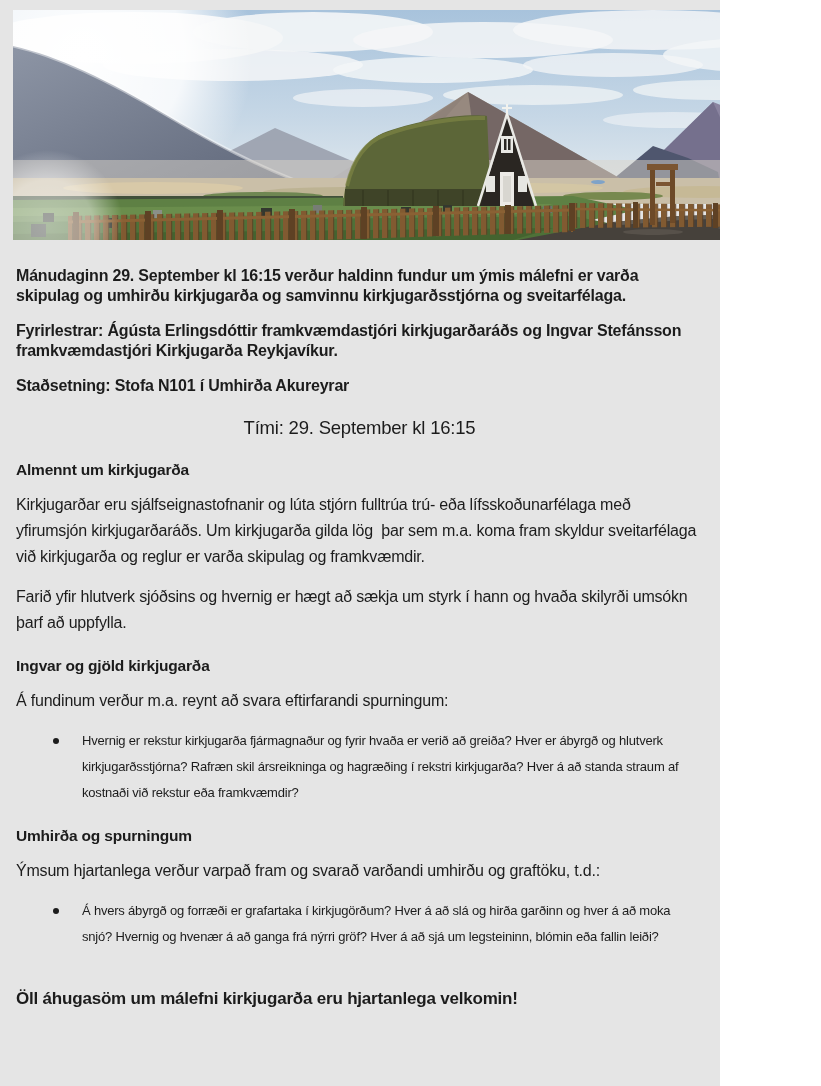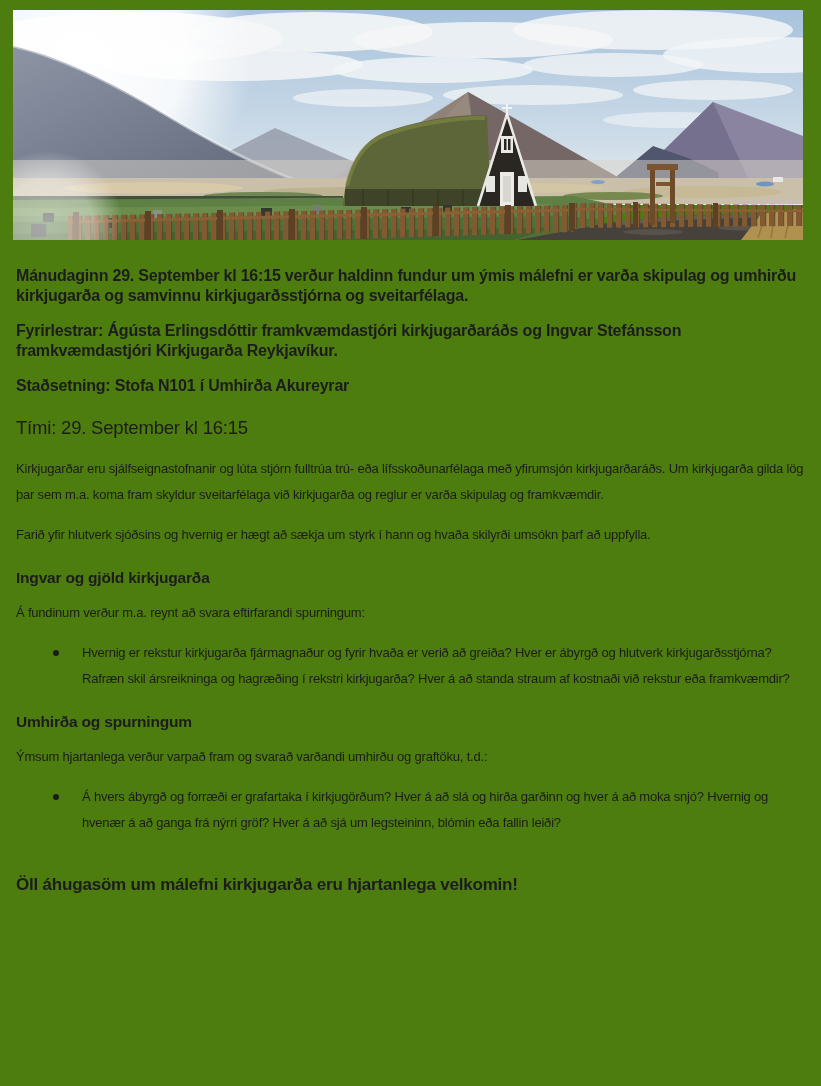--- a/index.html
+++ b/index.html
@@ -1,26 +1,26 @@
 <!DOCTYPE html>
 <html><head>
 <meta charset="utf-8">
 <style>
   html,body{margin:0;padding:0;background:#ffffff;}
   .page{
-    width:821px;height:1086px;margin:0;background:#4d7c0f;
+    width:720px;height:1086px;margin:0;background:#e5e5e5;
     font-family:"Liberation Sans", sans-serif;color:#1c1c1c;
     box-sizing:border-box;padding:0 17px 0 16px;overflow:hidden;
   }
   .photo{margin:0 0 26px -3px;padding:0;width:790px;height:230px;padding-top:10px;}
   .photo svg{display:block;width:790px;height:230px;}
   .lead{font-size:16px;line-height:20px;font-weight:700;letter-spacing:-0.2px;margin:0 0 15px 0;}
-  .time{font-size:18.5px;line-height:24px;font-weight:400;letter-spacing:-0.2px;margin:20px 0 16px 0;}
+  .time{font-size:18.5px;line-height:24px;font-weight:400;letter-spacing:-0.2px;margin:20px 0 16px 0;text-align:center;}
   .sec-h{font-size:15.5px;line-height:20px;font-weight:700;letter-spacing:-0.2px;margin:20px 0 12px 0;}
-  .body{font-size:13px;line-height:26px;font-weight:400;letter-spacing:-0.2px;margin:0 0 14px 0;white-space:pre-wrap;}
+  .body{font-size:16px;line-height:26px;font-weight:400;letter-spacing:-0.2px;margin:0 0 14px 0;white-space:pre-wrap;}
   ul.bullets{list-style:none;margin:4px 0 14px 0;padding:0;}
   ul.bullets li{
     position:relative;font-size:13px;line-height:26px;letter-spacing:-0.2px;
     padding-left:66px;margin:0;
   }
   ul.bullets li::before{
     content:"";position:absolute;left:37px;top:10px;width:6px;height:6px;border-radius:50%;background:#1c1c1c;
   }
   .closing{font-size:17px;line-height:22px;font-weight:700;letter-spacing:-0.2px;margin:38px 0 0 0;}
 </style>
@@ -195,20 +195,21 @@
   </figure>
 
   <p class="lead">Mánudaginn 29. September kl 16:15 verður haldinn fundur um ýmis málefni er varða skipulag og umhirðu kirkjugarða og samvinnu kirkjugarðsstjórna og sveitarfélaga.</p>
 
   <p class="lead">Fyrirlestrar: Ágústa Erlingsdóttir framkvæmdastjóri kirkjugarðaráðs og Ingvar Stefánsson framkvæmdastjóri Kirkjugarða Reykjavíkur.</p>
 
   <p class="lead">Staðsetning: Stofa N101 í Umhirða Akureyrar</p>
 
   <p class="time">Tími: 29. September kl 16:15</p>
 
+  <h3 class="sec-h">Almennt um kirkjugarða</h3>
   <p class="body">Kirkjugarðar eru sjálfseignastofnanir og lúta stjórn fulltrúa trú- eða lífsskoðunarfélaga með yfirumsjón kirkjugarðaráðs. Um kirkjugarða gilda lög  þar sem m.a. koma fram skyldur sveitarfélaga við kirkjugarða og reglur er varða skipulag og framkvæmdir.</p>
 
   <p class="body">Farið yfir hlutverk sjóðsins og hvernig er hægt að sækja um styrk í hann og hvaða skilyrði umsókn þarf að uppfylla.</p>
 
   <h3 class="sec-h">Ingvar og gjöld kirkjugarða</h3>
   <p class="body">Á fundinum verður m.a. reynt að svara eftirfarandi spurningum:</p>
   <ul class="bullets">
     <li>Hvernig er rekstur kirkjugarða fjármagnaður og fyrir hvaða er verið að greiða? Hver er ábyrgð og hlutverk kirkjugarðsstjórna? Rafræn skil ársreikninga og hagræðing í rekstri kirkjugarða? Hver á að standa straum af kostnaði við rekstur eða framkvæmdir?</li>
   </ul>
 

